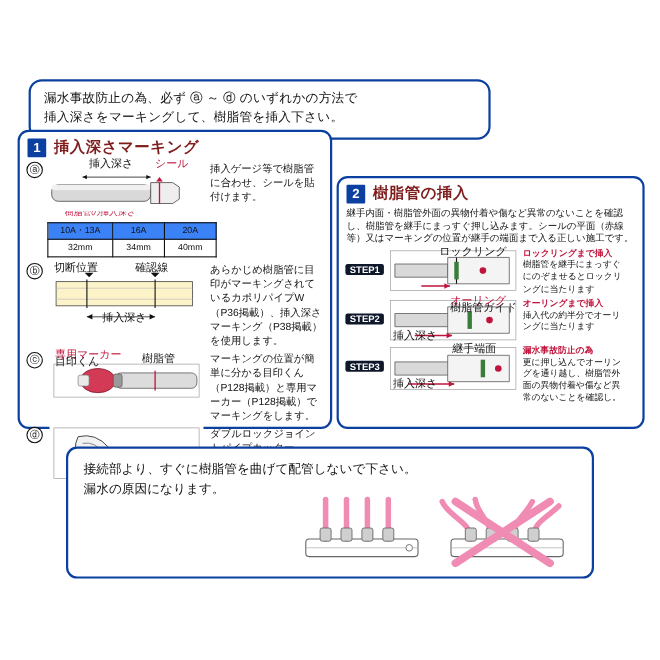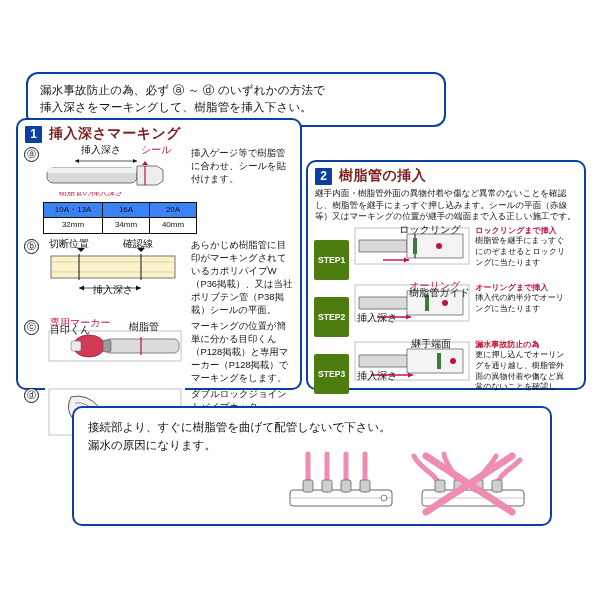--- a/index.html
+++ b/index.html
@@ -44,21 +44,21 @@
   
   .panel {
     position: absolute;
     border: 2px solid #0b3fa0;
     border-radius: 10px;
     background: #ffffff;
     box-sizing: border-box;
   }
   #panel1 { left: 16px; top: 118px; width: 286px; height: 272px; }
   #panel2 { left: 306px; top: 160px; width: 280px; height: 230px; }
-  #panel3 { left: 72px; top: 406px; width: 480px; height: 120px; }
+  #panel3 { left: 60px; top: 406px; width: 480px; height: 120px; }
 
   .panel-head {
     display: flex;
     align-items: center;
     gap: 7px;
     padding: 5px 8px 3px 7px;
   }
   .num-badge {
     width: 17px;
     height: 17px;
@@ -146,25 +146,25 @@
     line-height: 11.6px;
     padding: 0 7px 3px 7px;
   }
   .step-row {
     display: flex;
     align-items: flex-start;
     gap: 4px;
     padding: 0 6px 3px 6px;
   }
   .step-badge {
-    background: #4d7c0f;
+    background: #0f172a;
     color: #fff;
     font-size: 8.6px;
     font-weight: bold;
-    padding: 15px 4px;
+    padding: 0 4px;
     border-radius: 2px;
     flex: none;
     margin-top: 14px;
   }
   .step-txt {
     font-size: 8px;
     line-height: 10.6px;
     width: 96px;
     flex: none;
   }
@@ -251,21 +251,21 @@
             <path d="M36 14 l-4 -4 h8 z" fill="#111"></path>
             <path d="M96 14 l-4 -4 h8 z" fill="#111"></path>
             <line x1="34" y1="50" x2="96" y2="50" stroke="#111" stroke-width="0.7"></line>
             <path d="M34 50 l5 -2.5 v5 z" fill="#111"></path>
             <path d="M96 50 l-5 -2.5 v5 z" fill="#111"></path>
           </svg>
           <span class="cap" style="left:4px; top:2px;">切断位置</span>
           <span class="cap" style="left:78px; top:2px;">確認線</span>
           <span class="cap" style="left:48px; top:48px;">挿入深さ</span>
         </div>
-        <div class="txt">あらかじめ樹脂管に目印がマーキングされているカポリパイプW（P36掲載）、又は当社ポリブテン管（P38掲載）シールの平面。</div>
+        <div class="txt">あらかじめ樹脂管に目印がマーキングされているカポリパイプW（P36掲載）、挿入深さマーキング（P38掲載）を使用します。</div>
       </div>
 
       <div class="row">
         <div class="bullet">ⓒ</div>
         <div class="fig" style="width:140px;height:48px;">
           <svg width="140" height="48" viewBox="0 0 140 48">
             <rect x="4" y="12" width="132" height="30" fill="#ffffff" stroke="#999" stroke-width="0.6"></rect>
 
             <rect x="60" y="20" width="74" height="14" rx="5" fill="#dcdcdc" stroke="#555" stroke-width="0.7"></rect>
 

